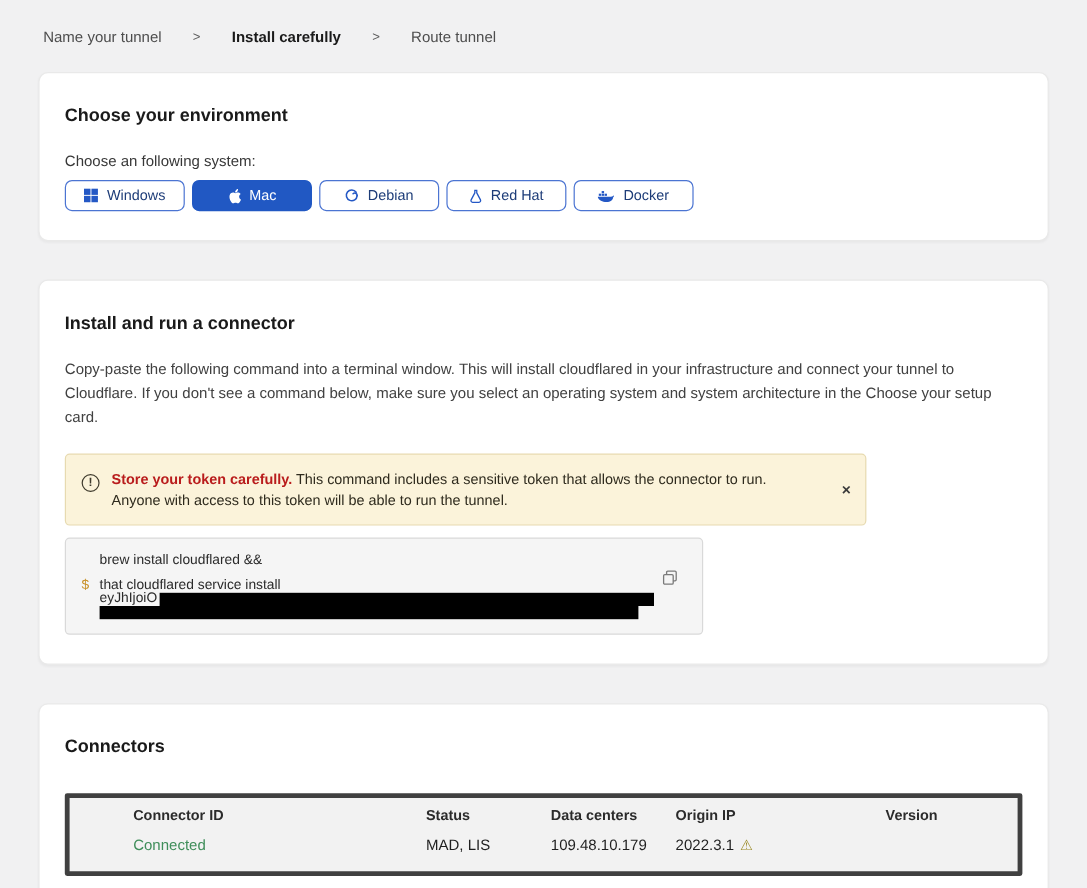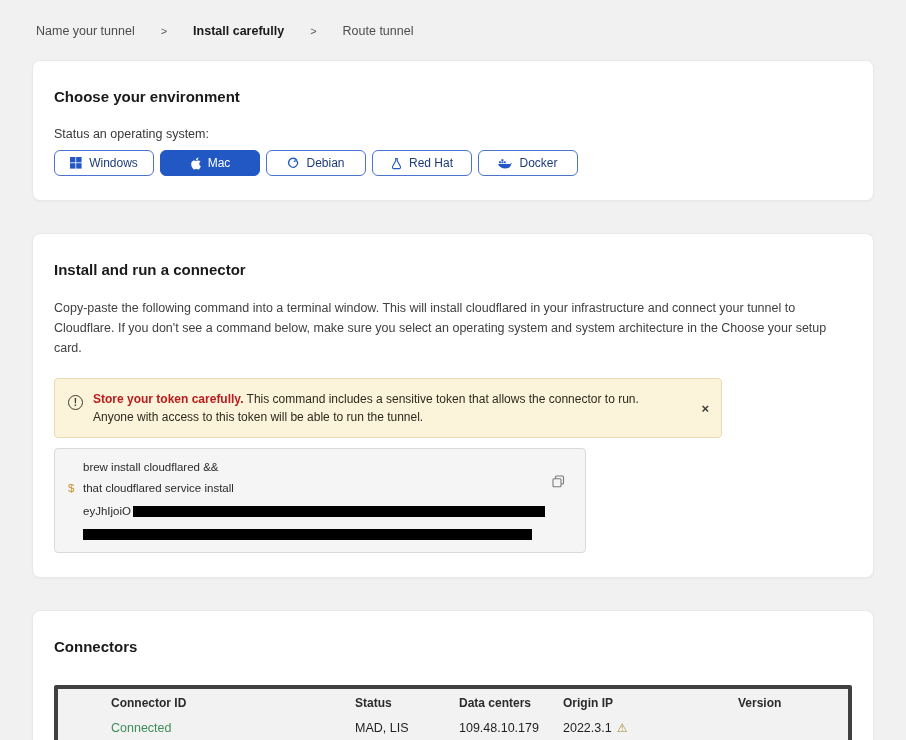--- a/index.html
+++ b/index.html
@@ -82,21 +82,21 @@
     padding:13px 40px 12px 13px;
     font-family:Liberation Sans, sans-serif;
     font-size:11.5px;
     color:#2a2a2a;
     position:relative;
     line-height:11px;
   }
   .code-line { display:flex; }
   .code-prompt { width:15px; flex:0 0 15px; color:#c79028; }
   .gap-line { height:10px; }
-  .tok-line { margin-top:12px; padding-left:15px; display:flex; align-items:center; height:11px; }
+  .tok-line { margin-top:0; padding-left:15px; display:flex; align-items:center; height:11px; }
   .redact { background:#000; height:11px; display:inline-block; }
   .bar1 { width:545px; margin-left:2px; }
   .bar2 { width:449px; }
   .copy-btn {
     position:absolute; right:20px; top:26px;
     background:none; border:none; cursor:pointer; padding:0;
   }
 
   
   .conn-table {
@@ -122,21 +122,21 @@
   <div class="breadcrumb">
     <span class="crumb">Name your tunnel</span>
     <span class="sep">&gt;</span>
     <span class="crumb active">Install carefully</span>
     <span class="sep">&gt;</span>
     <span class="crumb">Route tunnel</span>
   </div>
 
   <div class="card">
     <h2>Choose your environment</h2>
-    <div class="os-label">Status an operating system:</div>
+    <div class="os-label">Choose an following system:</div>
     <div class="os-row">
 
       <button class="os-btn">
         <span class="ic">
           <svg width="12" height="12" viewBox="0 0 12 12">
               <g fill="#2458c5">
                 <rect x="0" y="0" width="5.4" height="5.4"></rect>
                 <rect x="6.2" y="0" width="5.4" height="5.4"></rect>
                 <rect x="0" y="6.2" width="5.4" height="5.4"></rect>
                 <rect x="6.2" y="6.2" width="5.4" height="5.4"></rect>

